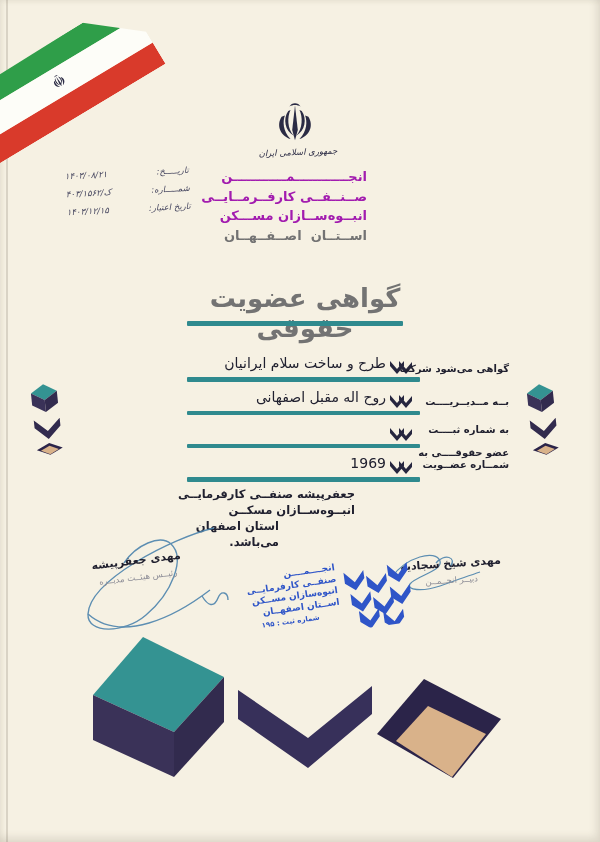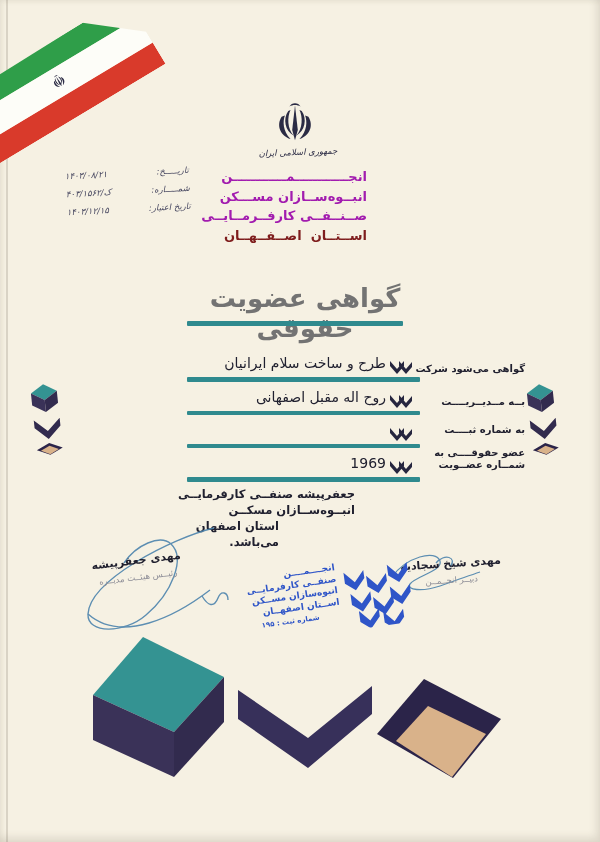--- a/index.html
+++ b/index.html
@@ -22,32 +22,32 @@
   .emblem{left:272px;top:101px;width:46px;height:47px;}
   .calligraphy{left:250px;top:147px;width:96px;text-align:center;font-size:8.5px;font-style:italic;
         color:#2b2b44;transform:rotate(-2deg);letter-spacing:.5px;}
   
   .meta{left:66px;top:168px;width:124px;transform:rotate(-3deg);font-size:8.5px;font-style:italic;color:#474760;}
   .meta-row{display:flex;justify-content:space-between;direction:rtl;margin-bottom:8px;}
   .meta-row .v{direction:ltr;unicode-bidi:isolate;}
   
   .assoc{left:224px;top:167px;width:143px;direction:rtl;font-weight:bold;font-size:13px;}
   .assoc-line{line-height:19.5px;text-align:justify;text-align-last:justify;white-space:nowrap;color:#a21caf;}
-  .assoc-line.teal{color:#7f1d1d;}
+  .assoc-line.teal{color:#737373;}
   
   .title{left:165px;top:283px;width:280px;text-align:center;font-size:26px;font-weight:bold;color:#737373;direction:rtl;}
   .title-rule{left:187px;top:321px;width:216px;height:5px;background:#2f8a8e;border-radius:1px;}
   
   .rule{left:187px;width:233px;height:4.5px;background:#2f8a8e;border-radius:1px;}
   .rule.y1{top:377px;} .rule.y2{top:410.5px;} .rule.y3{top:443.5px;} .rule.y4{top:477px;}
   .bullet{left:390px;width:22px;height:15px;}
   .bullet.y1{top:361px;} .bullet.y2{top:394.5px;} .bullet.y3{top:427.5px;} .bullet.y4{top:461px;}
   .value{left:187px;width:199px;direction:rtl;text-align:right;font-size:14px;font-weight:normal;white-space:nowrap;color:#20202f;}
   .value.y1{top:355px;} .value.y2{top:388.5px;} .value.y3{top:421.5px;} .value.y4{top:455px;}
-  .flabel{left:404px;width:121px;direction:rtl;text-align:right;font-size:10px;font-weight:bold;color:#20202f;white-space:nowrap;}
+  .flabel{left:388px;width:121px;direction:rtl;text-align:right;font-size:10px;font-weight:bold;color:#20202f;white-space:nowrap;}
   .flabel.y1{top:363px;} .flabel.y2{top:396px;} .flabel.y3{top:424px;}
   .flabel.y4{top:447px;line-height:11.5px;}
   .closing{left:150px;top:486px;width:205px;direction:rtl;text-align:right;font-size:11.5px;
            font-weight:bold;line-height:16px;color:#20202f;}
   .closing .l2{display:block;margin-right:76px;}
   
   .stack{width:28px;height:78px;transform:rotate(-6deg);}
   .stack.left{left:33px;top:383px;} .stack.right{left:529px;top:383px;}
   
   .sig-block{text-align:center;direction:rtl;}
@@ -114,22 +114,22 @@
       <span class="v">۴۰۳/ک/۱۵۶۲</span>
     </div>
     <div class="meta-row">
       <span>تاریخ اعتبار:</span>
       <span class="v">۱۴۰۳/۱۲/۱۵</span>
     </div>
   </div>
 
   <div class="abs assoc">
     <div class="assoc-line">انجــــــــــــمــــــــــــن</div>
+    <div class="assoc-line">صــنــفــی کارفــرمــایــی</div>
     <div class="assoc-line">انبــوه‌ســازان مســـکن</div>
-    <div class="assoc-line">صــنــفــی کارفــرمــایــی</div>
     <div class="assoc-line teal">اســتــان اصــفــهــان</div>
   </div>
 
   <div class="abs title">گواهی عضویت حقوقی</div>
   <div class="abs title-rule"></div>
 
   <div class="abs rule y1"></div>
   <div class="abs rule y2"></div>
   <div class="abs rule y3"></div>
   <div class="abs rule y4"></div>

